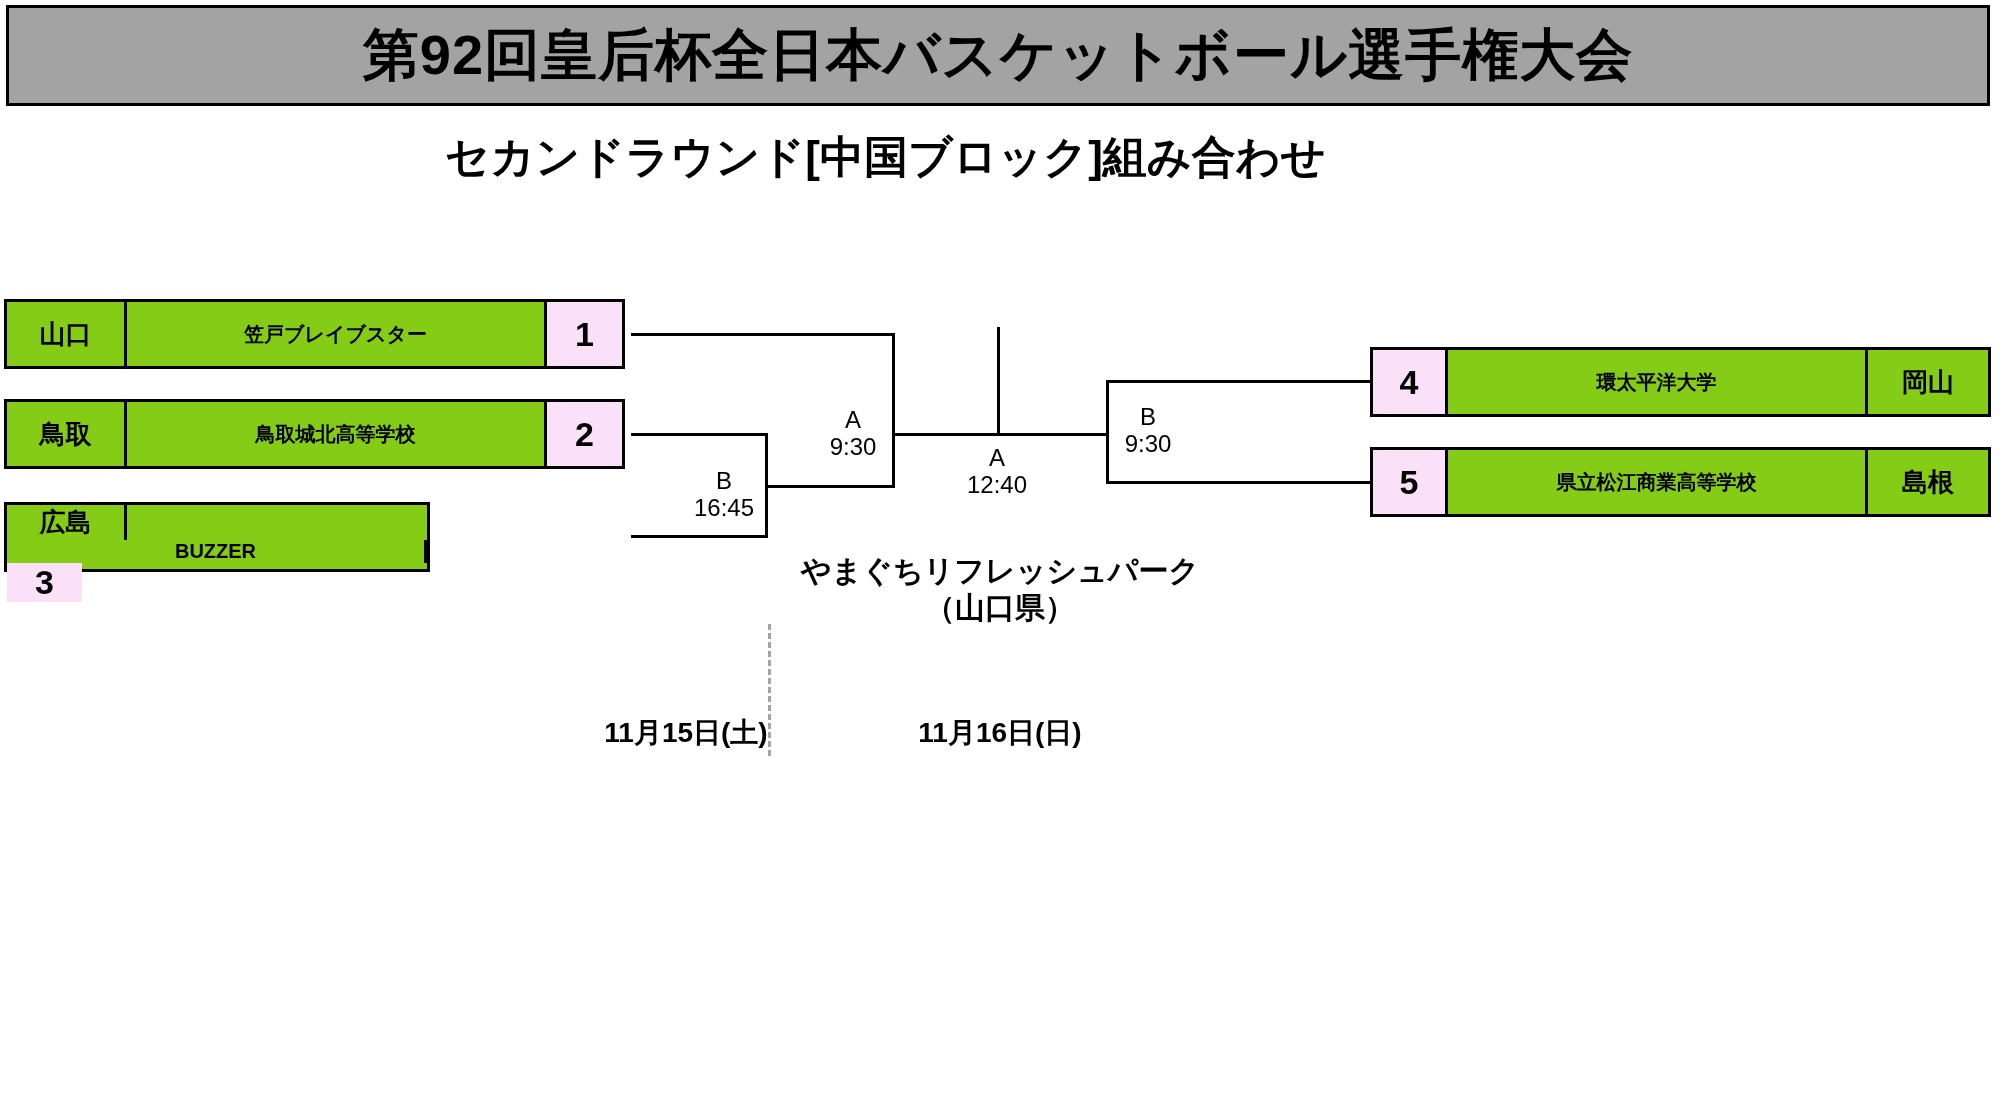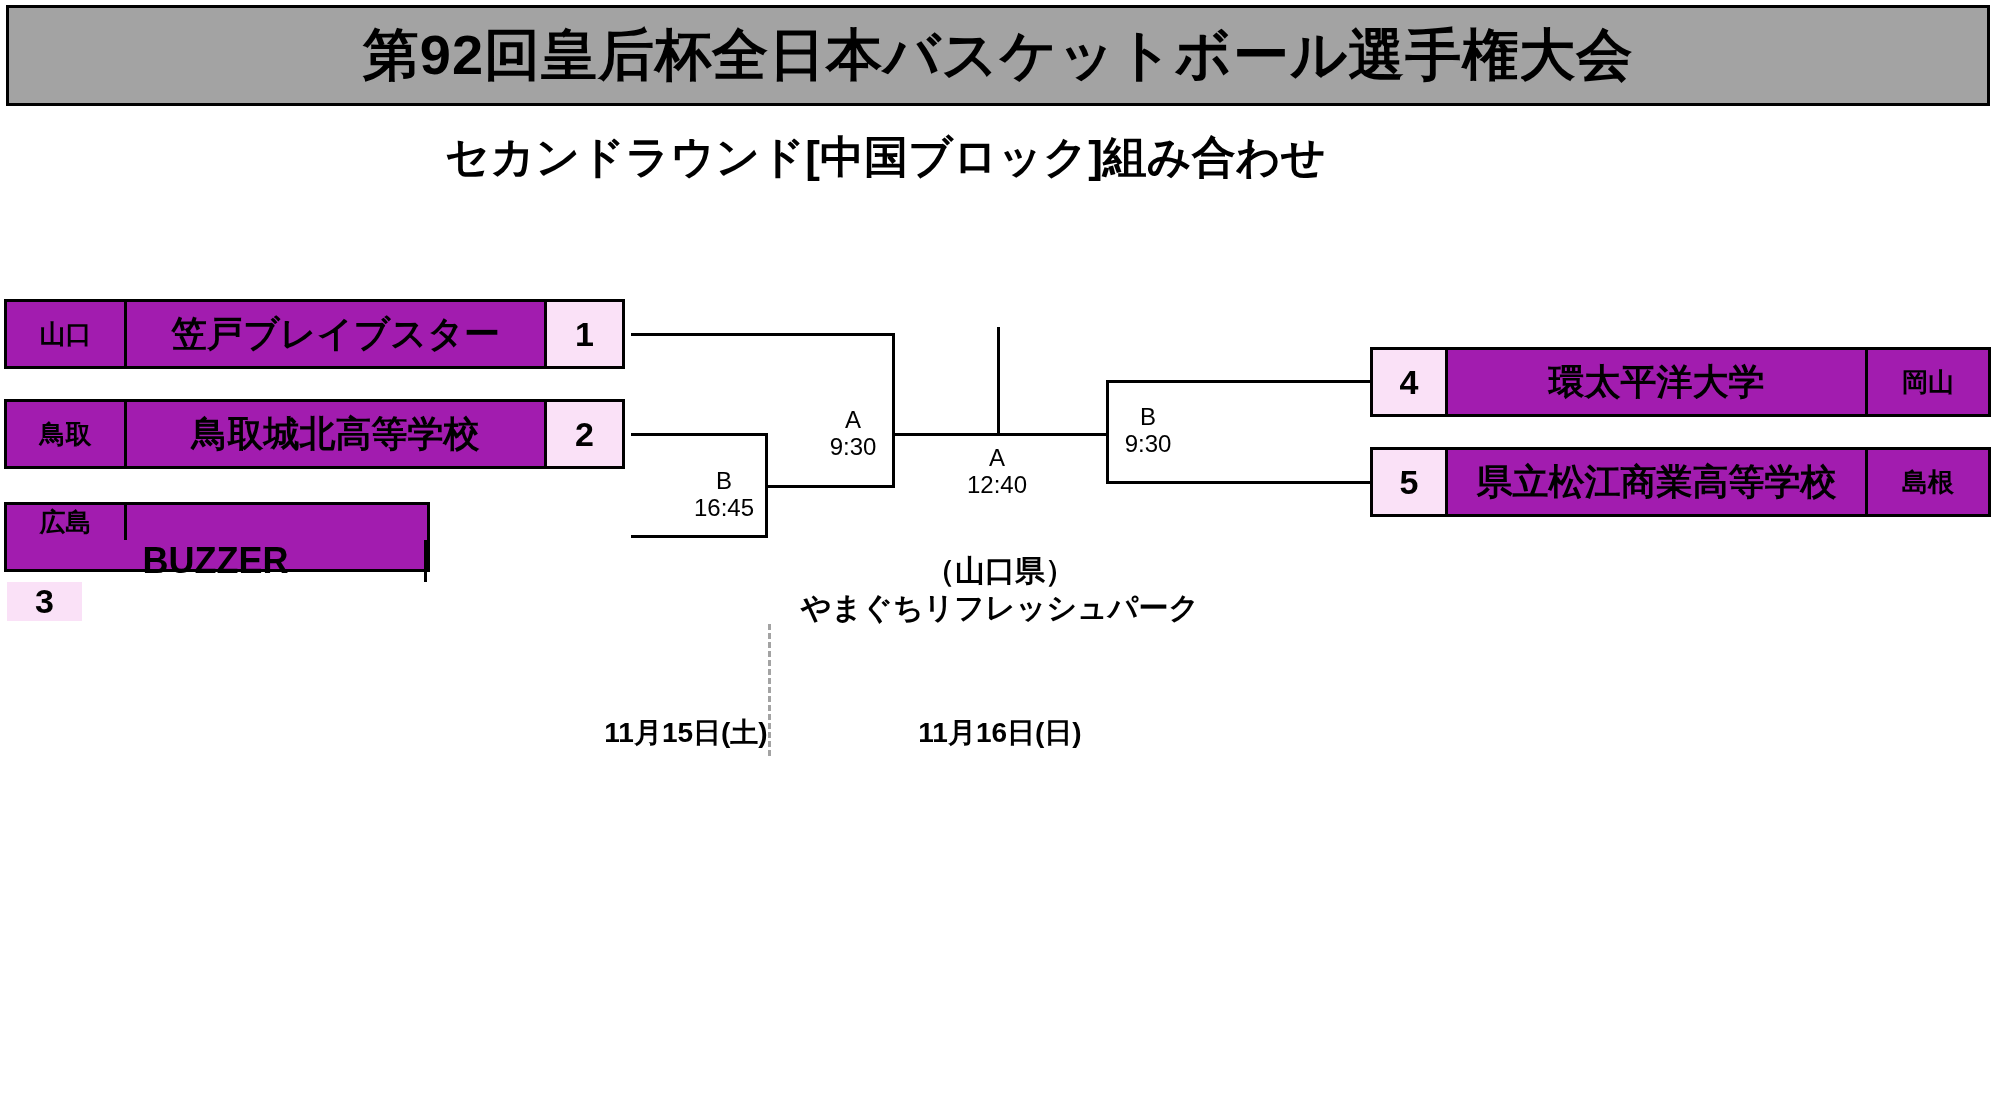--- a/index.html
+++ b/index.html
@@ -39,30 +39,30 @@
     white-space: nowrap;
   }
 
   
   .team-row {
     position: absolute;
     display: flex;
     height: 70px;
     border: 3px solid #000;
     box-sizing: border-box;
-    background: #a21caf;
+    background: #84cc16;
   }
   .team-row .cell {
     display: flex; align-items: center; justify-content: center;
     box-sizing: border-box;
     height: 100%;
     white-space: nowrap;
   }
   .cell.pref  { width: 120px; font-size: 26px; font-weight: bold; }
-  .cell.team  { width: 420px; font-size: 36px; font-weight: bold; }
+  .cell.team  { width: 420px; font-size: 20px; font-weight: bold; }
   .cell.seed  { width: 75px;  font-size: 34px; font-weight: bold; background: #fae1f7; }
   .sep-r { border-right: 3px solid #000; }
 
   
   .bline { position: absolute; background: #000; }
 
   
   .match-label {
     position: absolute;
     width: 150px;
@@ -167,22 +167,22 @@
     <div>A</div>
     <div>12:40</div>
   </div>
 
   <div class="match-label" style="left:1073px; top:403px;">
     <div>B</div>
     <div>9:30</div>
   </div>
 
   <div class="venue">
+    <div>やまぐちリフレッシュパーク</div>
     <div>（山口県）</div>
-    <div>やまぐちリフレッシュパーク</div>
   </div>
 
   <div class="dashed-divider"></div>
 
   <div class="date-label" style="left:556px; top:714px;">11月15日(土)</div>
   <div class="date-label" style="left:870px; top:714px;">11月16日(日)</div>
 
 </div>
 
 </body></html>

